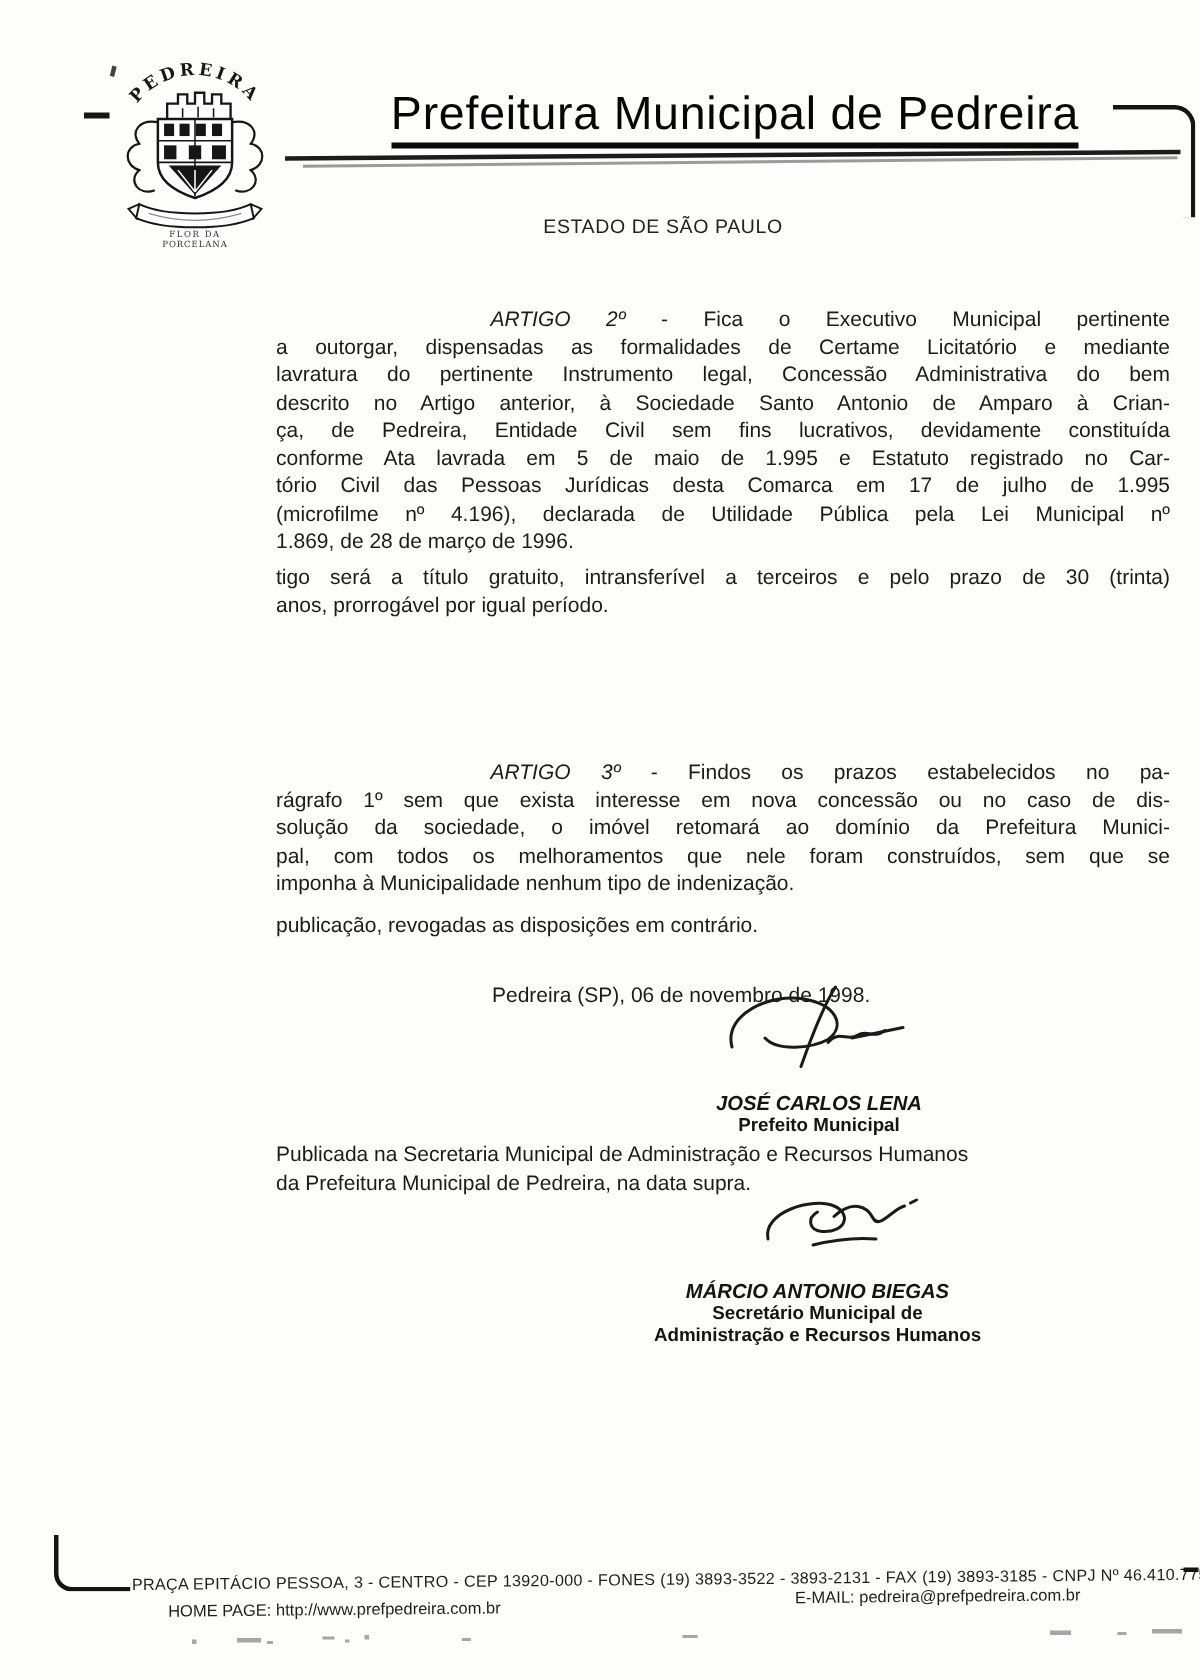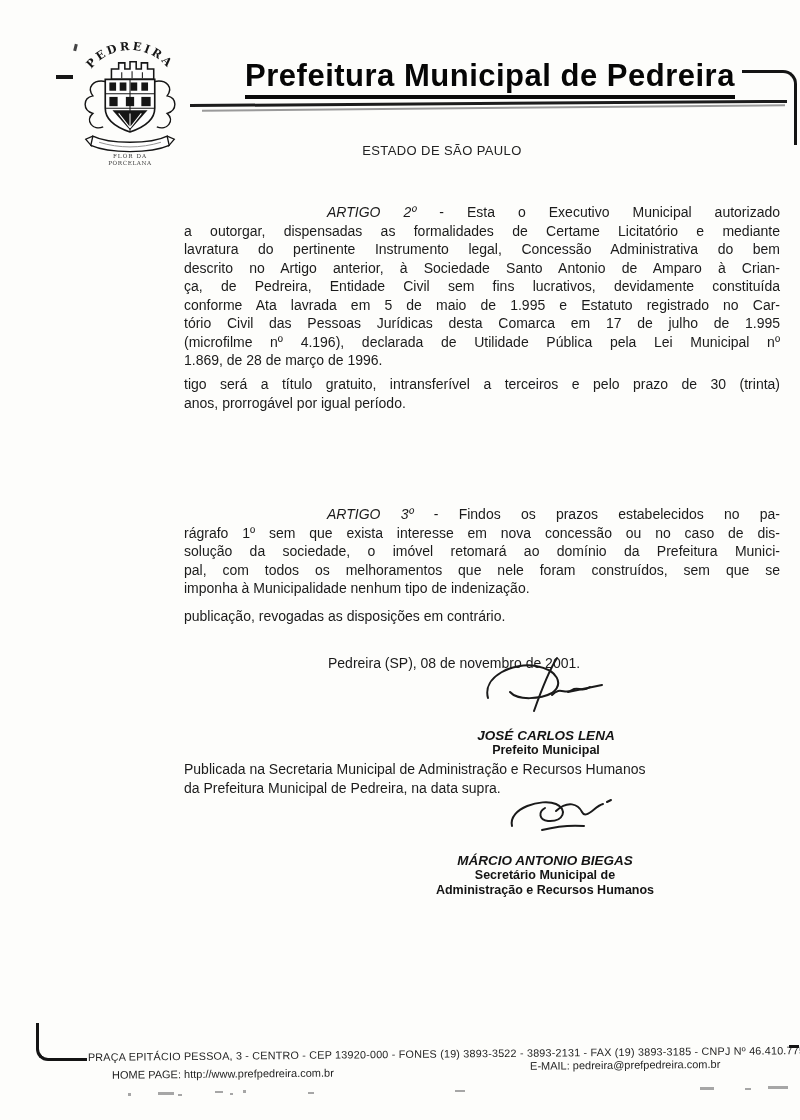--- a/index.html
+++ b/index.html
@@ -2,21 +2,21 @@
 <html><head>
 <meta charset="utf-8">
 <style>
   html,body{margin:0;padding:0;background:#e9e9e9;}
   .page{position:relative;width:800px;height:1120px;margin:0 auto;background:#fdfdfb;
         font-family:"Liberation Sans",sans-serif;color:#1b1b1b;overflow:hidden;}
 
   
   .crest{position:absolute;left:66px;top:34px;width:128px;height:132px;}
   .title-wrap{position:absolute;left:190px;top:58px;width:600px;text-align:center;}
-  .title{display:inline-block;font-size:31px;font-weight:700;letter-spacing:0.5px;color:#060606;
+  .title{display:inline-block;font-size:31px;font-weight:400;letter-spacing:0.5px;color:#060606;
          border-bottom:4px solid #0a0a0a;padding-bottom:1px;}
   .rule1{position:absolute;left:190px;top:102px;width:597px;height:2.5px;background:#1c1c1c;transform:rotate(-0.4deg);}
   .rule2{position:absolute;left:202px;top:107px;width:583px;height:2px;background:#9a9a9a;transform:rotate(-0.55deg);}
   .subtitle{position:absolute;left:192px;top:108px;width:500px;text-align:center;
             font-size:13px;letter-spacing:0.4px;color:#222;margin-top:35px;}
   .corner-tr{position:absolute;left:742px;top:70px;width:52px;height:72px;
              border-top:3px solid #141414;border-right:3px solid #141414;border-top-right-radius:14px;}
   .dash-left{position:absolute;left:56px;top:75px;width:17px;height:4px;background:#161616;}
   .dot-tl{position:absolute;left:74px;top:44px;width:3px;height:7px;background:#444;transform:rotate(14deg);}
 
@@ -90,21 +90,21 @@
     <span class="title">Prefeitura Municipal de Pedreira</span>
   </div>
   <div class="rule1"></div>
   <div class="rule2"></div>
   <div class="subtitle">ESTADO DE SÃO PAULO</div>
   <div class="corner-tr"></div>
   <div class="dash-left"></div>
   <div class="dot-tl"></div>
 
   <div class="para" style="top:203px">
-    <div class="line indent"><span class="lead">ARTIGO 2º</span><span>  - Esta o Executivo Municipal autorizado</span></div>
+    <div class="line indent"><span class="lead">ARTIGO 2º</span><span>  - Fica o Executivo Municipal pertinente</span></div>
     <div class="line">a outorgar, dispensadas as formalidades de Certame Licitatório e mediante</div>
     <div class="line">lavratura do pertinente Instrumento legal, Concessão Administrativa do bem</div>
     <div class="line">descrito no Artigo anterior, à Sociedade Santo Antonio de Amparo à Crian-</div>
     <div class="line">ça, de Pedreira, Entidade Civil sem fins lucrativos, devidamente constituída</div>
     <div class="line">conforme Ata lavrada em 5 de maio de 1.995 e Estatuto registrado no Car-</div>
     <div class="line">tório Civil das Pessoas Jurídicas desta Comarca em 17 de julho de 1.995</div>
     <div class="line">(microfilme nº 4.196), declarada de Utilidade Pública pela Lei Municipal nº</div>
     <div class="line natural">1.869, de 28 de março de 1996.</div>
   </div>
 
@@ -119,21 +119,21 @@
     <div class="line">rágrafo 1º sem que exista interesse em nova concessão ou no caso de dis-</div>
     <div class="line">solução da sociedade, o imóvel retomará ao domínio da Prefeitura Munici-</div>
     <div class="line">pal, com todos os melhoramentos que nele foram construídos, sem que se</div>
     <div class="line natural">imponha à Municipalidade nenhum tipo de indenização.</div>
   </div>
 
   <div class="para" style="top:607px">
     <div class="line natural">publicação, revogadas as disposições em contrário.</div>
   </div>
 
-  <div class="dateline">Pedreira (SP), 08 de novembro de 2001.</div>
+  <div class="dateline">Pedreira (SP), 06 de novembro de 1998.</div>
 
   <svg class="sig-svg" style="left:468px;top:656px" width="150" height="56" viewBox="0 0 150 56" xmlns="http://www.w3.org/2000/svg">
     <g fill="none" stroke="#1a1a1a" stroke-width="2" stroke-linecap="round">
       <path d="M20,42 C14,20 46,6 68,10 C90,14 96,28 84,37 C73,43 50,45 42,36"></path>
       <path d="M66,55 C72,38 80,16 89,2"></path>
       <path d="M84,39 C92,30 97,39 104,34 C110,30 114,37 122,31"></path>
       <path d="M100,36 L134,29"></path>
     </g>
   </svg>
   <div class="sig-block" style="left:436px;top:708px;width:220px">

